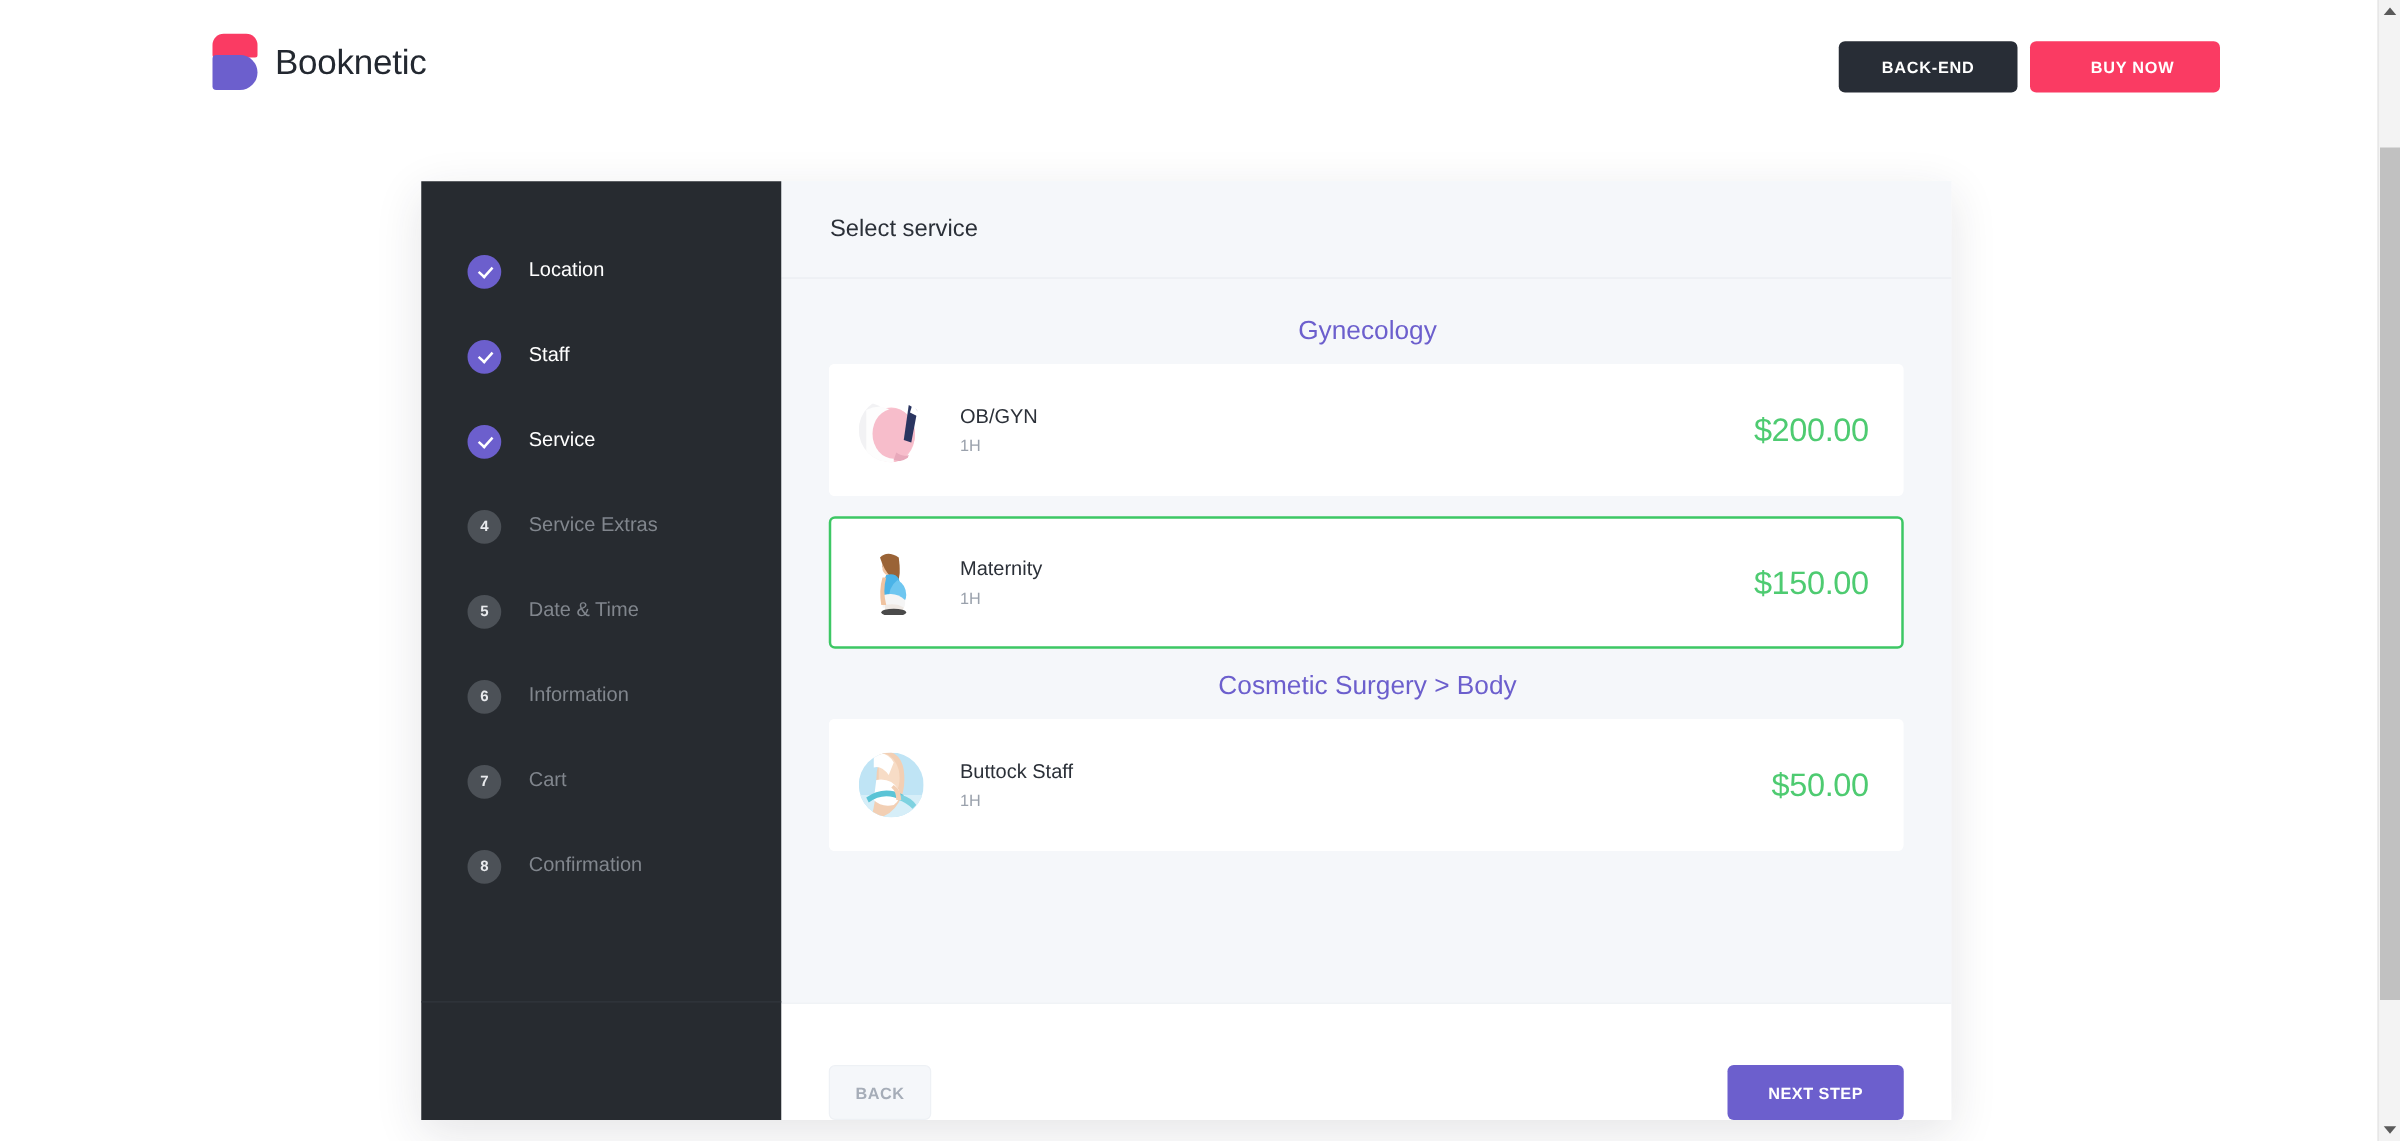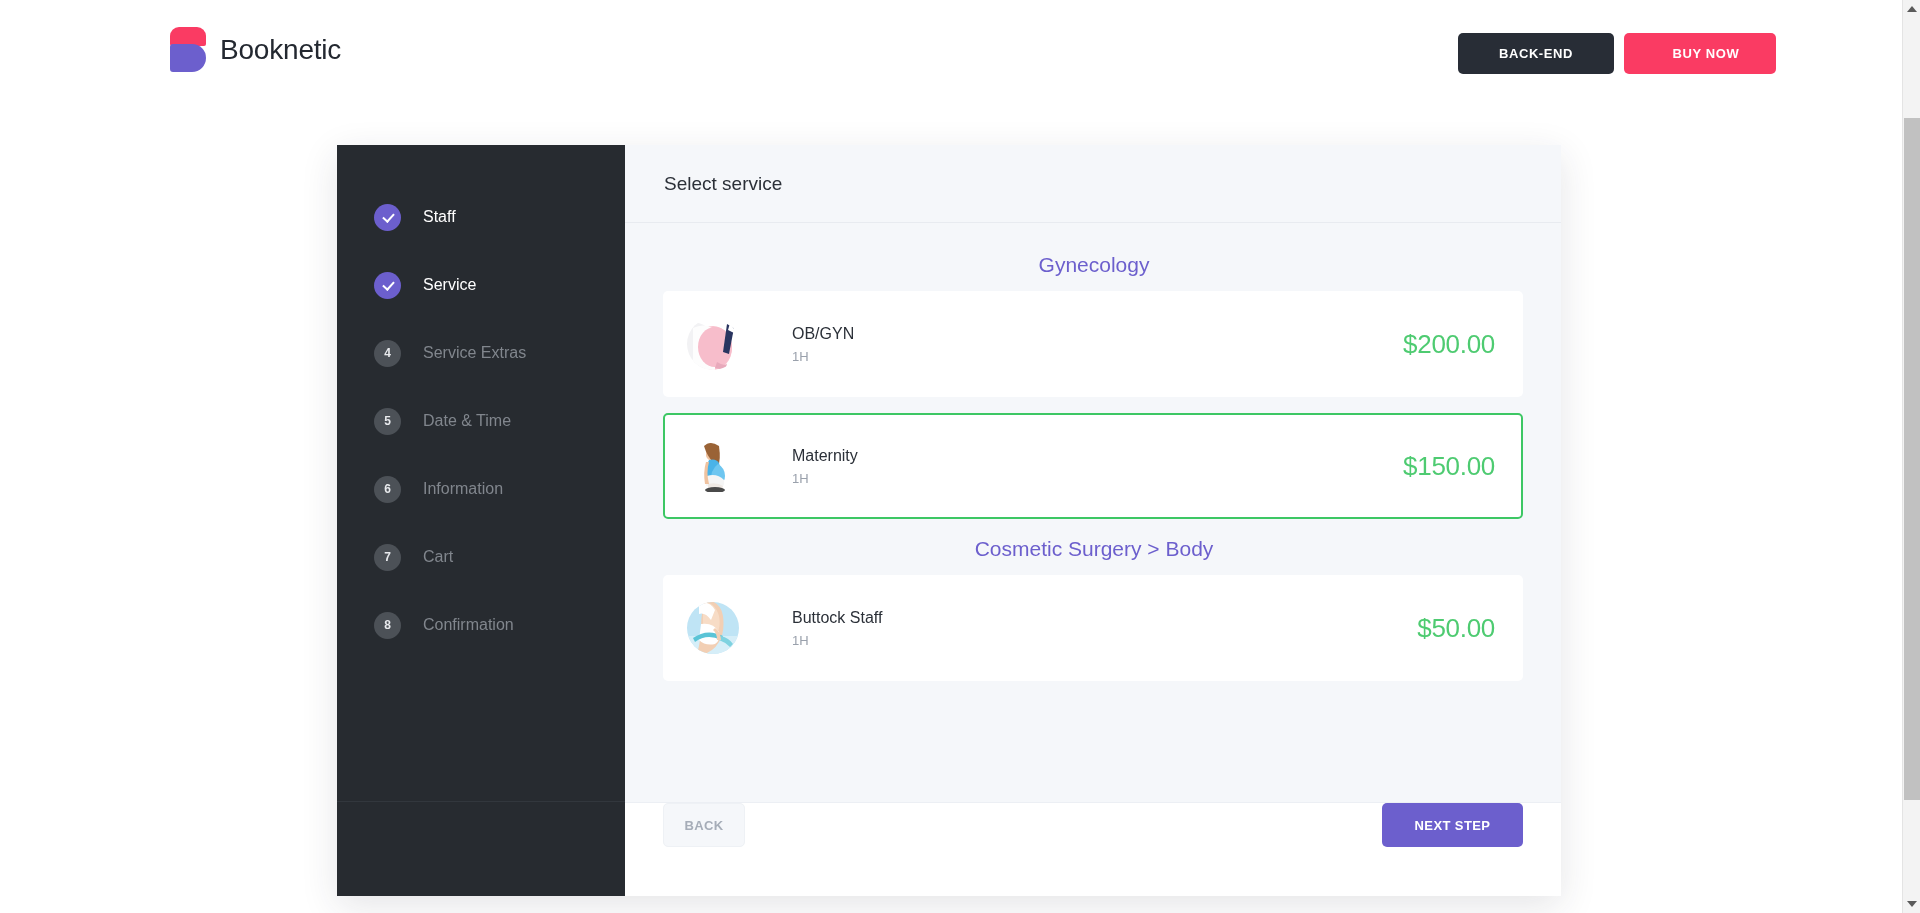--- a/index.html
+++ b/index.html
@@ -28,21 +28,21 @@
   }
   .brand-name { font-size: 28px; color: #232830; letter-spacing: -0.2px; font-weight: 400; }
 
   .header-actions { position: absolute; right: 126px; top: 33px; display: flex; gap: 10px; }
   .hbtn {
     height: 41px; border: none; border-radius: 5px; cursor: pointer;
     font-size: 13px; font-weight: bold; letter-spacing: 0.6px;
     font-family: "Liberation Sans", sans-serif;
     display: flex; align-items: center; justify-content: center;
   }
-  .hbtn.dark { background: #282d36; color: #ffffff; width: 156px; }
+  .hbtn.dark { background: #282d36; color: #ffffff; width: 143px; }
   .hbtn.pink { background: #fa3b63; color: #ffffff; width: 152px; padding-left: 12px; }
 
   
   .booking-panel {
     position: absolute; left: 337px; top: 145px;
     width: 1224px; height: 751px;
     display: flex; background: #ffffff;
     box-shadow: 0 10px 35px rgba(40,45,54,0.12);
   }
   .sidebar {
@@ -79,37 +79,37 @@
   }
   .content-title { font-size: 19px; color: #2b3038; }
   .content-body { flex: 1; padding: 30px 38px 0 38px; overflow: hidden; background:#f5f7fa; }
 
   .category { font-size: 21px; color: #6c5fcd; margin: 18px 0 14px 2px; text-align: center; }
   .category:first-child { margin-top: 0; }
 
   .service-card {
     background: #ffffff; border-radius: 5px; height: 106px;
     display: flex; align-items: center; padding: 0 26px 0 22px;
-    margin-bottom: 16px; border: 2px solid transparent; cursor: pointer; gap: 24px;
+    margin-bottom: 16px; border: 2px solid transparent; cursor: pointer;
   }
   .service-card.selected { border-color: #3dc764; }
   .svc-avatar {
     width: 52px; height: 52px; border-radius: 50%; flex: none;
     overflow: hidden; position: relative; background:#fff;
   }
   .svc-avatar.square { border-radius: 0; }
   .svc-info { margin-left: 29px; flex: 1; }
   .svc-name { font-size: 16px; color: #2b3038; margin-bottom: 6px; }
   .svc-dur { font-size: 13px; color: #9aa1ac; }
   .svc-price { font-size: 26px; color: #4ecb71; letter-spacing: -0.3px; }
 
   
   .content-foot {
     height: 94px; background: #ffffff; border-top: 1px solid #eceff4;
-    display: flex; align-items: flex-start; justify-content: space-between;
+    display: flex; align-items: flex-end; justify-content: space-between;
     padding: 0 38px;
   }
   .fbtn {
     height: 44px; border-radius: 5px; border: none; cursor: pointer;
     font-size: 13px; font-weight: bold; letter-spacing: 0.4px;
     font-family: "Liberation Sans", sans-serif;
     display: flex; align-items: center; justify-content: center;
   }
   .fbtn.back { background: #f5f7fa; color: #a6adb8; width: 82px; border: 1px solid #eef1f5; }
   .fbtn.next { background: #6c5fcd; color: #ffffff; width: 141px; }
@@ -143,20 +143,26 @@
     <div class="header-actions">
       <button class="hbtn dark">BACK-END</button>
       <button class="hbtn pink">BUY NOW</button>
     </div>
   </div>
 
   <div class="booking-panel">
 
     <div class="sidebar">
       <div class="steps">
+          <div class="step done">
+            <div class="step-dot">
+              <span class="check"></span>
+            </div>
+            <div class="step-label">Location</div>
+          </div>
           <div class="step done">
             <div class="step-dot">
               <span class="check"></span>
             </div>
             <div class="step-label">Staff</div>
           </div>
           <div class="step done">
             <div class="step-dot">
               <span class="check"></span>
             </div>

